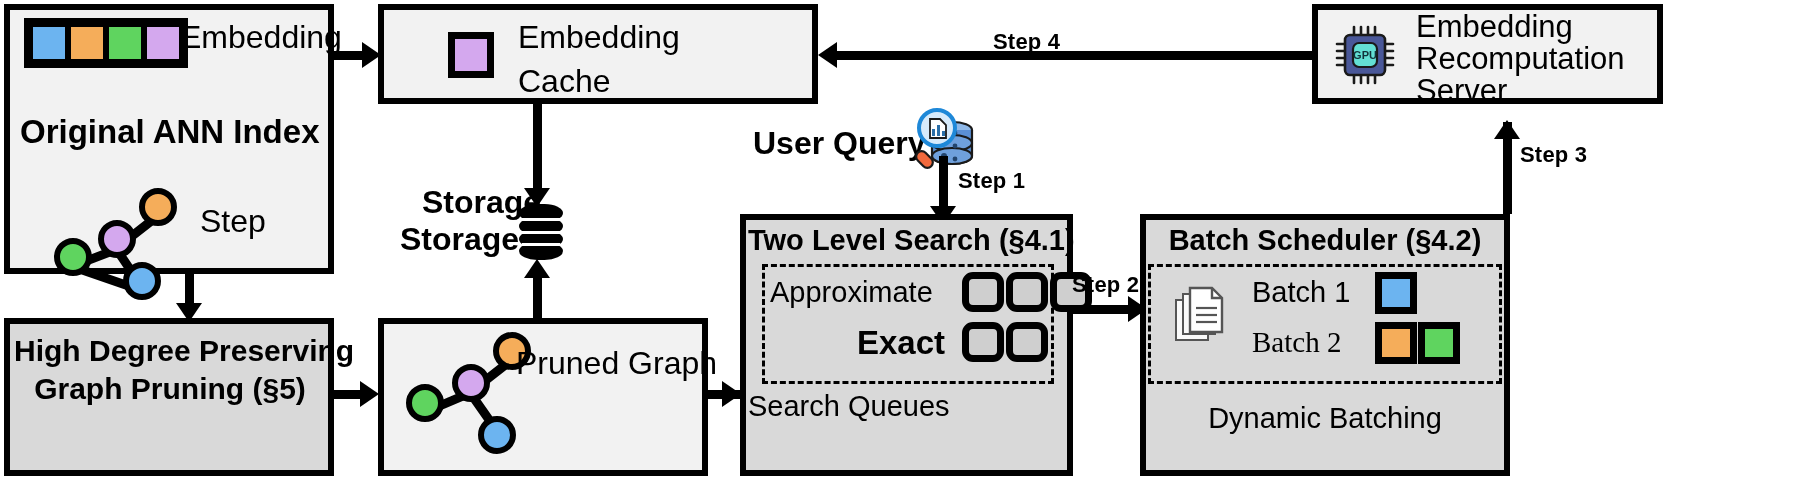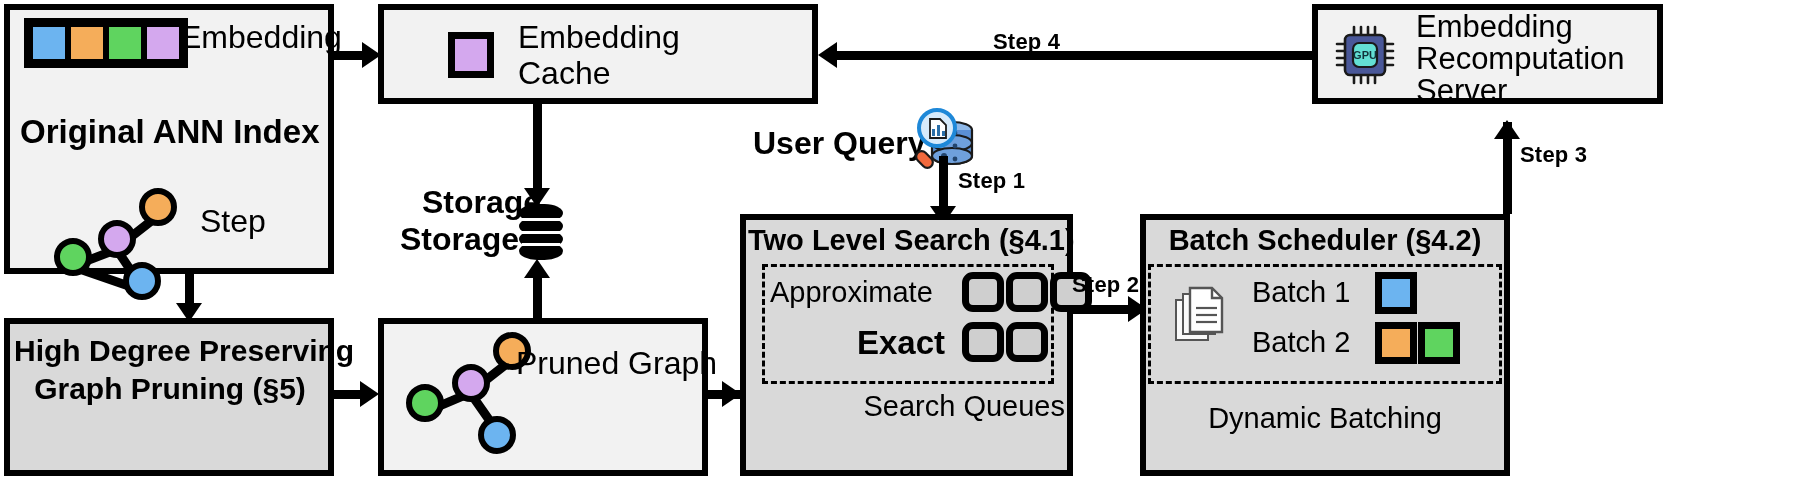--- a/index.html
+++ b/index.html
@@ -88,21 +88,21 @@
 
   <div class="ln" style="left:334px;top:390px;width:32px;height:9px;"></div>
   <div class="ah right" style="left:360px;top:381px;"></div>
 
   <div class="ln" style="left:334px;top:51px;width:36px;height:9px;"></div>
   <div class="ah right" style="left:362px;top:42px;"></div>
 
   <div class="box" style="left:378px;top:4px;width:440px;height:100px;"></div>
   <div class="swsingle" style="left:448px;top:32px;background:#D4A8EE;"></div>
   <div class="lbl" style="left:518px;top:20px;font-size:32px;">Embedding</div>
-  <div class="lbl" style="left:518px;top:56px;font-size:32px;">Cache</div>
+  <div class="lbl" style="left:518px;top:64px;font-size:32px;">Cache</div>
 
   <div class="ln" style="left:533px;top:104px;width:9px;height:90px;"></div>
   <div class="ah down" style="left:524px;top:188px;"></div>
 
   <div class="lbl" style="left:422px;top:185px;font-size:32px;font-weight:bold;">Storage</div>
   <div class="lbl" style="left:400px;top:222px;font-size:32px;font-weight:bold;">Storage</div>
 
   <div class="cyl" style="left:519px;top:204px;width:44px;height:56px;">
     <div class="band" style="top:0;height:18px;"></div>
     <div class="band" style="top:13px;height:18px;"></div>
@@ -169,21 +169,21 @@
     <div class="chip"></div>
     <div class="chip"></div>
   </div>
 
   <div class="lbl" style="left:857px;top:325px;font-size:33px;font-weight:bold;">Exact</div>
   <div class="chiprow" style="left:962px;top:322px;">
     <div class="chip"></div>
     <div class="chip"></div>
   </div>
 
-  <div class="lbl" style="left:748px;top:390px;width:317px;text-align:right;font-size:29px;">Search Queues</div>
+  <div class="lbl" style="left:748px;top:390px;width:317px;text-align:left;font-size:29px;">Search Queues</div>
 
   <div class="ln" style="left:1073px;top:305px;width:68px;height:9px;"></div>
   <div class="ah right" style="left:1128px;top:296px;"></div>
   <div class="steplbl" style="left:1072px;top:272px;">Step 2</div>
 
   <div class="box shaded" style="left:1140px;top:214px;width:370px;height:262px;"></div>
   <div class="lbl" style="left:1148px;top:224px;width:354px;text-align:center;font-size:29px;font-weight:bold;">Batch Scheduler (§4.2)</div>
 
   <div class="dashed" style="left:1148px;top:264px;width:354px;height:120px;"></div>
 
@@ -193,21 +193,21 @@
     <path d="M18 2 h22 l10 10 v34 H18 z" fill="#ffffff" stroke="#555" stroke-width="2.4"></path>
     <path d="M40 2 v10 h10" fill="none" stroke="#555" stroke-width="2.4"></path>
     <line x1="24" y1="22" x2="45" y2="22" stroke="#555" stroke-width="2.2"></line>
     <line x1="24" y1="29" x2="45" y2="29" stroke="#555" stroke-width="2.2"></line>
     <line x1="24" y1="36" x2="45" y2="36" stroke="#555" stroke-width="2.2"></line>
   </svg>
 
   <div class="lbl" style="left:1252px;top:276px;font-size:29px;">Batch 1</div>
   <div class="batchsq" style="left:1375px;top:272px;width:42px;height:42px;background:#6CB4F0;"></div>
 
-  <div class="lbl" style="left:1252px;top:326px;font-size:29px;">Batch 2</div>
+  <div class="lbl" style="left:1252px;top:326px;font-size:29px;font-family:Liberation Serif, serif;">Batch 2</div>
   <div class="batchsq" style="left:1375px;top:322px;width:42px;height:42px;background:#F5AD5A;"></div>
   <div class="batchsq" style="left:1418px;top:322px;width:42px;height:42px;background:#5FD45F;"></div>
 
   <div class="lbl" style="left:1148px;top:390px;width:354px;text-align:center;font-size:29px;margin-top:12px;">Dynamic Batching</div>
 
   <div class="ln" style="left:1503px;top:122px;width:9px;height:92px;"></div>
   <div class="ah up" style="left:1494px;top:120px;"></div>
   <div class="steplbl" style="left:1520px;top:142px;">Step 3</div>
 
   <div class="box" style="left:1312px;top:4px;width:351px;height:100px;"></div>

